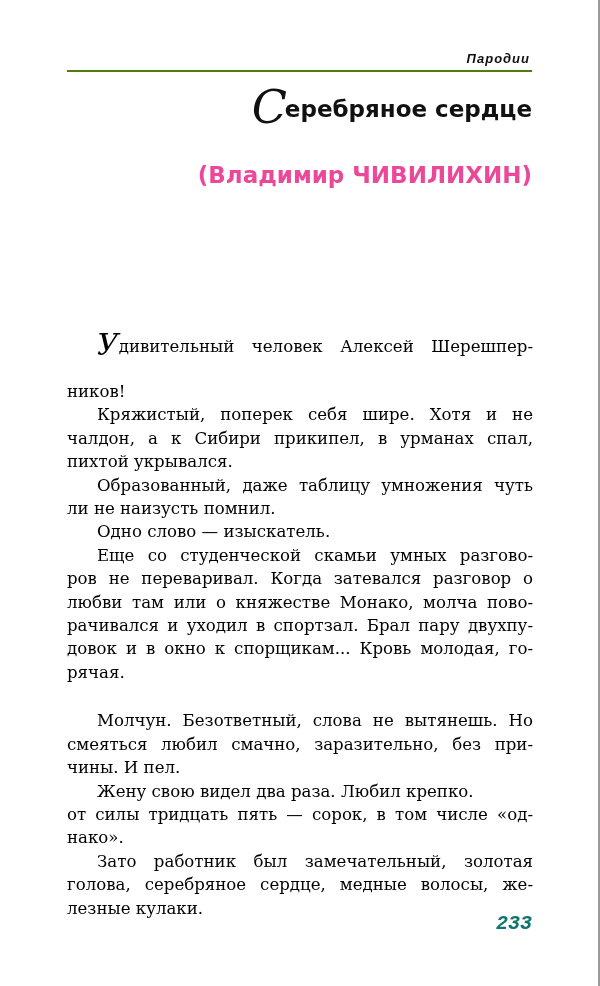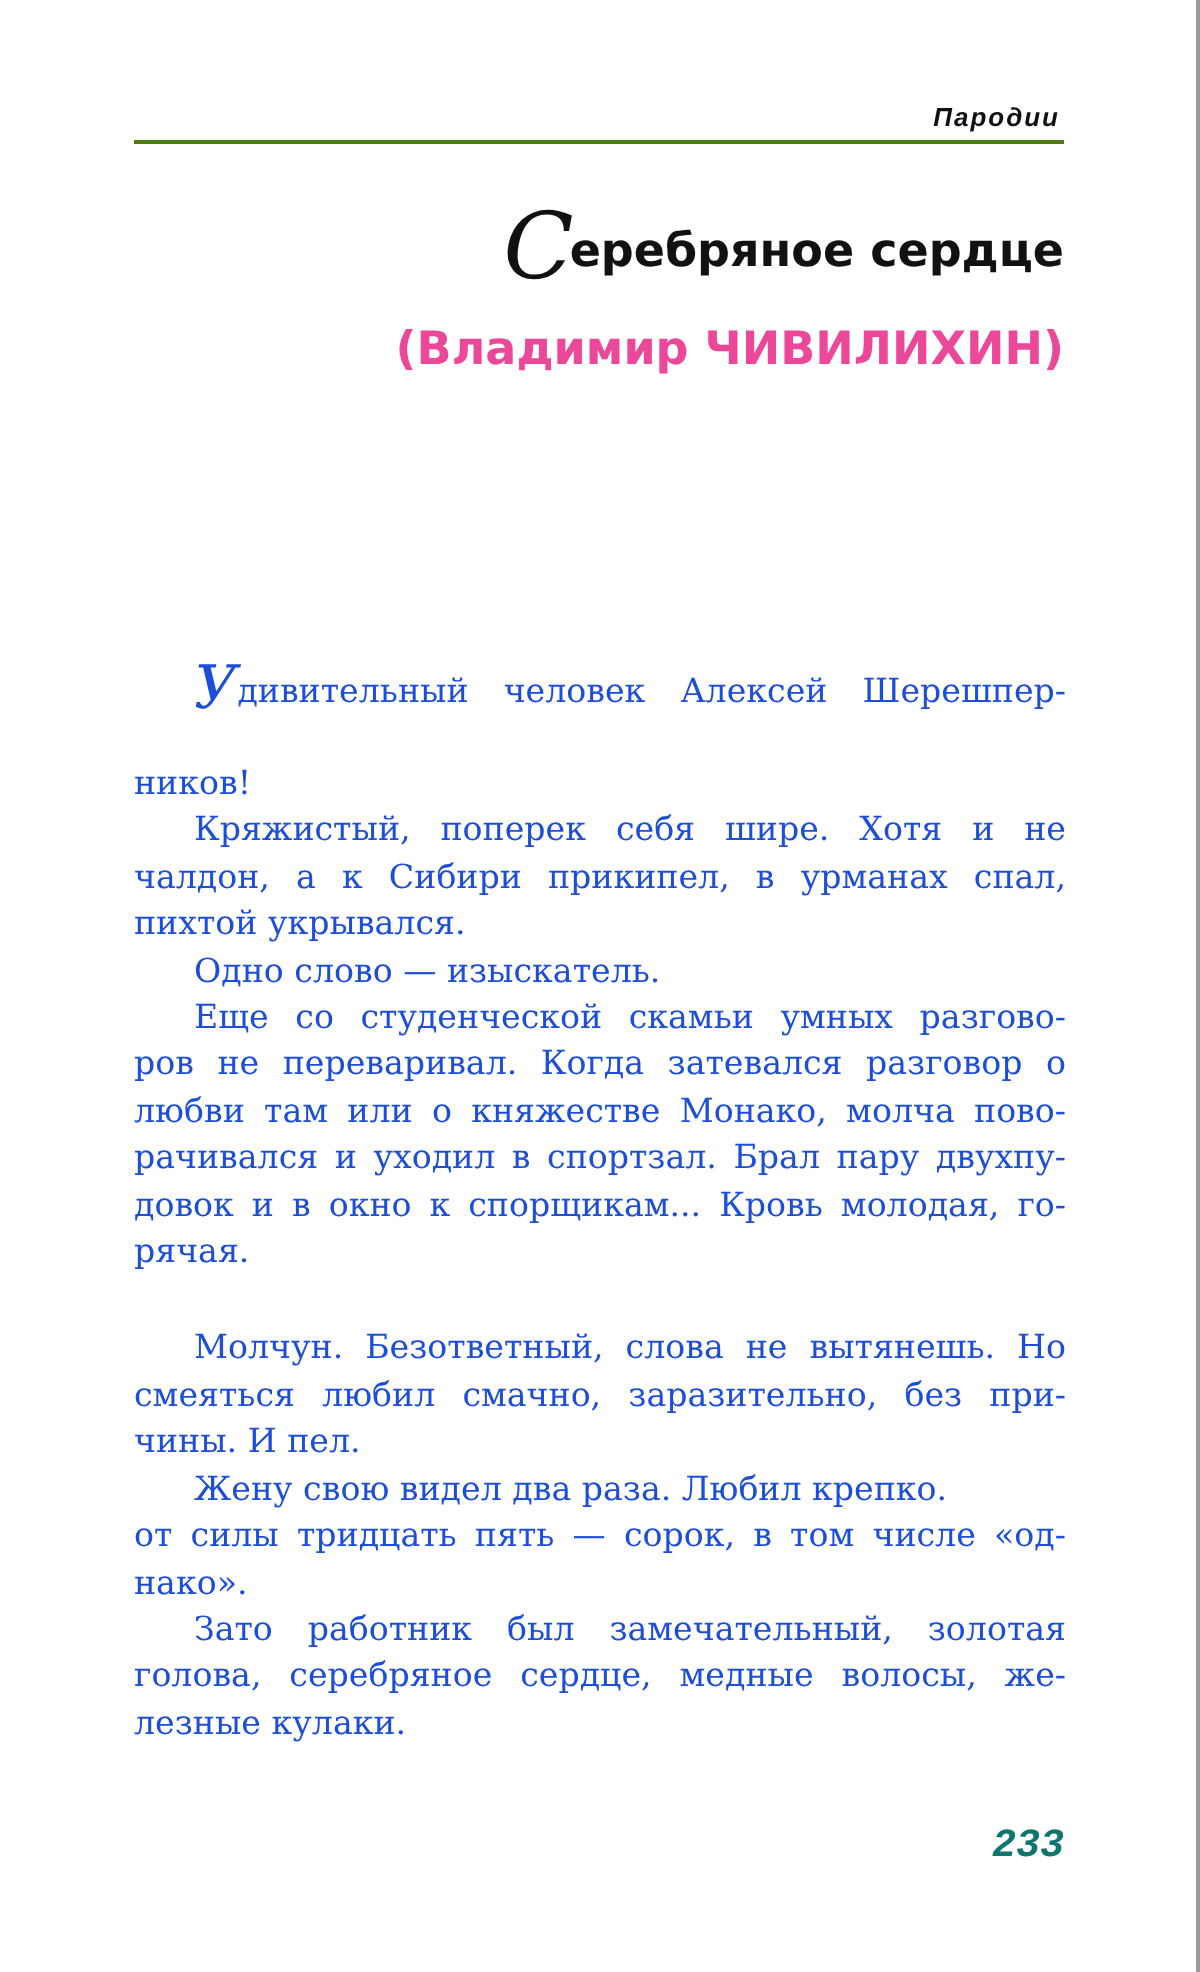--- a/index.html
+++ b/index.html
@@ -13,36 +13,36 @@
   .running-head {
     position: absolute; left: 67px; top: 50px; width: 465px; height: 20px;
     border-bottom: 2px solid #4d7c0f;
   }
   .running-head-label {
     position: absolute; right: 2px; top: 1px;
     font-family: "Liberation Sans", "DejaVu Sans", sans-serif;
     font-weight: bold; font-style: italic; font-size: 13px; letter-spacing: 1px; color: #111;
   }
   .title {
-    position: absolute; right: 68px; top: 100px; white-space: nowrap;
+    position: absolute; right: 68px; top: 84px; white-space: nowrap;
     font-family: "DejaVu Sans", "Liberation Sans", sans-serif; font-weight: bold;
     font-size: 23px; color: #111; text-align: center;
   }
   .title .dropcap {
     font-family: "DejaVu Serif", serif; font-style: italic; font-weight: normal;
     font-size: 46px; line-height: 1; vertical-align: -6px; margin-right: -2px;
   }
   .author {
     position: absolute; right: 68px; top: 162px; white-space: nowrap;
     font-family: "DejaVu Sans", "Liberation Sans", sans-serif; font-weight: bold;
     font-size: 23px; color: #ec4899;
   }
   .body-text {
     position: absolute; left: 67px; top: 330px; width: 466px;
-    font-size: 17.2px; line-height: 23.3px; text-align: justify; color: #1d4ed8;
+    font-size: 17.2px; line-height: 23.3px; text-align: justify; color: #000000;
     hyphens: manual;
   }
   .line { display: block; text-align: justify; text-align-last: justify; white-space: nowrap; }
   .line.last { text-align-last: left; }
   .line.indent { padding-left: 30px; }
   .page-number {
     position: absolute; right: 68px; top: 912px;
     font-family: Liberation Mono, monospace; font-weight: bold; font-style: italic;
     font-size: 20px; color: #0f766e;
   }
@@ -64,20 +64,24 @@
 
 <div class="body-text" id="body-text">
     <div class="para-block">
       <span class="line indent" style="padding-left: 30px; overflow: hidden;"><span class="dropcap" style="font-family: &quot;DejaVu Serif&quot;, serif; font-style: italic; font-size: 30px; line-height: 1; vertical-align: -3px;">У</span>дивительный человек Алексей Шерешпер-</span>
       <span class="line last" style="overflow: hidden; margin-top: 20px;">ников!</span>
     </div>
     <div class="para-block">
       <span class="line indent" style="overflow: hidden;">Кряжистый, поперек себя шире. Хотя и не</span>
       <span class="line" style="overflow: hidden;">чалдон, а к Сибири прикипел, в урманах спал,</span>
       <span class="line last" style="overflow: hidden;">пихтой укрывался.</span>
+    </div>
+    <div class="para-block">
+      <span class="line indent" style="overflow: hidden;">Образованный, даже таблицу умножения чуть</span>
+      <span class="line last" style="overflow: hidden;">ли не наизусть помнил.</span>
     </div>
     <div class="para-block">
       <span class="line indent last" style="overflow: hidden;">Одно слово — изыскатель.</span>
     </div>
     <div class="para-block">
       <span class="line indent" style="overflow: hidden;">Еще со студенческой скамьи умных разгово-</span>
       <span class="line" style="overflow: hidden;">ров не переваривал. Когда затевался разговор о</span>
       <span class="line" style="overflow: hidden;">любви там или о княжестве Монако, молча пово-</span>
       <span class="line" style="overflow: hidden;">рачивался и уходил в спортзал. Брал пару двухпу-</span>
       <span class="line" style="overflow: hidden;">довок и в окно к спорщикам... Кровь молодая, го-</span>

